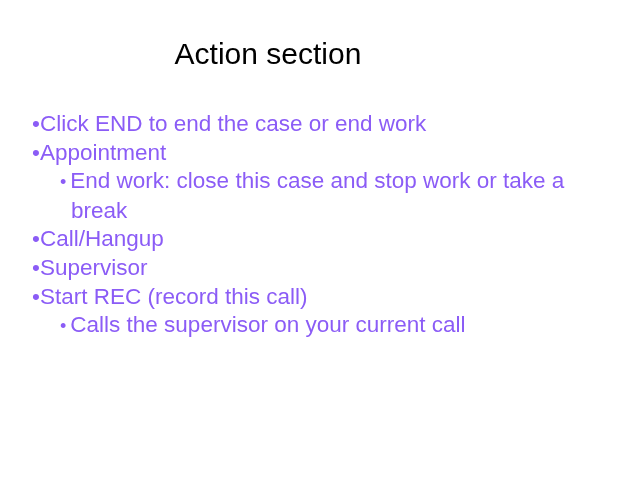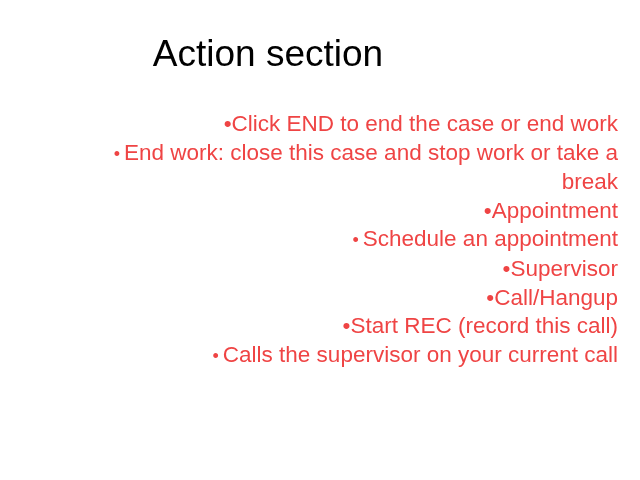--- a/index.html
+++ b/index.html
@@ -19,39 +19,39 @@
     width: 640px;
     height: 480px;
     background: #ffffff;
   }
   .slide-title {
     position: absolute;
     left: 0;
     top: 36px;
     width: 536px;
     text-align: center;
-    font-size: 37px;
+    font-size: 30px;
     line-height: 36px;
     font-weight: normal;
     color: #000000;
     letter-spacing: 0px;
     white-space: nowrap;
   }
   .body-block {
     position: absolute;
     left: 30px;
     top: 110px;
     width: 588px;
   }
   .bullet-line {
     display: block;
     font-size: 22.5px;
     line-height: 28.6px;
-    color: #ef4444;
-    text-align: right;
+    color: #8b5cf6;
+    text-align: left;
     white-space: normal;
   }
   
   .lvl1 {
     padding-left: 12px;
     text-indent: -12px;
     margin-left: 2px;
   }
   .lvl1 .bullet-mark {
     font-size: 22.5px;
@@ -74,22 +74,21 @@
 </head>
 <body>
 
 <div class="slide">
 
   <div class="slide-title">Action section</div>
 
   <div class="body-block">
 
   <div class="bullet-line lvl1"><span class="bullet-mark">•</span><span>Click END to end the case or end work</span></div>
+      <div class="bullet-line lvl1"><span class="bullet-mark">•</span><span>Appointment</span></div>
       <div class="bullet-line lvl2"><span class="bullet-mark">•</span><span class="bullet-gap"></span><span>End work: close this case and stop work or take a break</span></div>
-      <div class="bullet-line lvl1"><span class="bullet-mark">•</span><span>Appointment</span></div>
-      <div class="bullet-line lvl2"><span class="bullet-mark">•</span><span class="bullet-gap"></span><span>Schedule an appointment</span></div>
+      <div class="bullet-line lvl1"><span class="bullet-mark">•</span><span>Call/Hangup</span></div>
       <div class="bullet-line lvl1"><span class="bullet-mark">•</span><span>Supervisor</span></div>
-      <div class="bullet-line lvl1"><span class="bullet-mark">•</span><span>Call/Hangup</span></div>
       <div class="bullet-line lvl1"><span class="bullet-mark">•</span><span>Start REC (record this call)</span></div>
       <div class="bullet-line lvl2"><span class="bullet-mark">•</span><span class="bullet-gap"></span><span>Calls the supervisor on your current call</span></div>
     </div>
 
 </div>
 
 </body></html>

